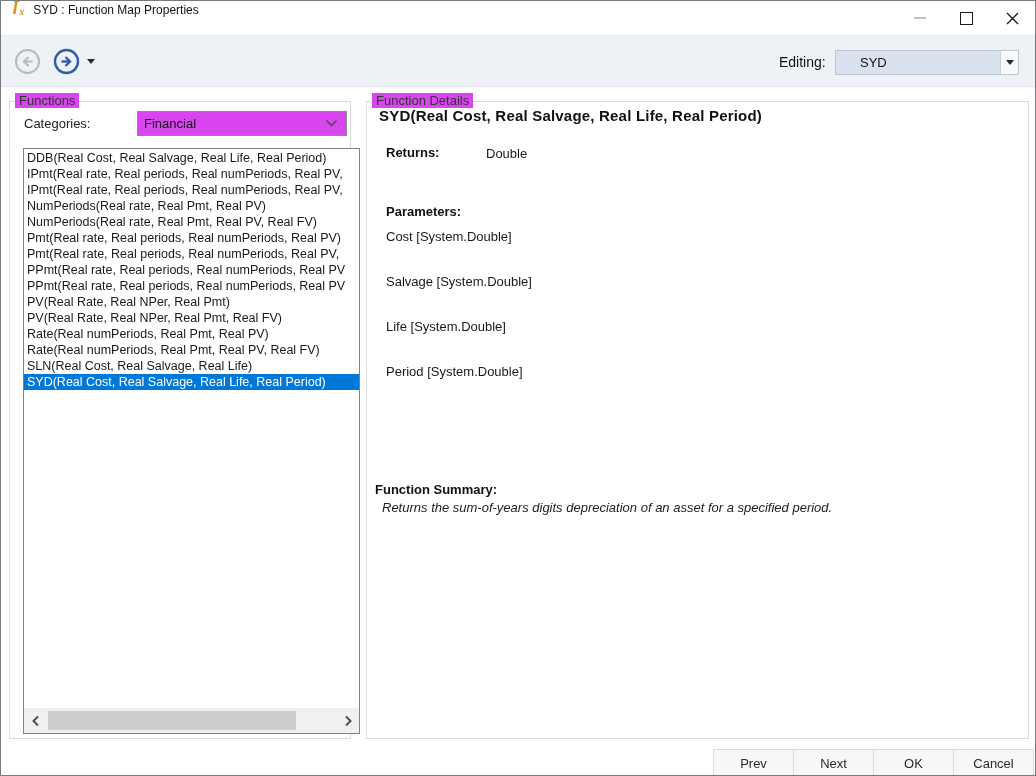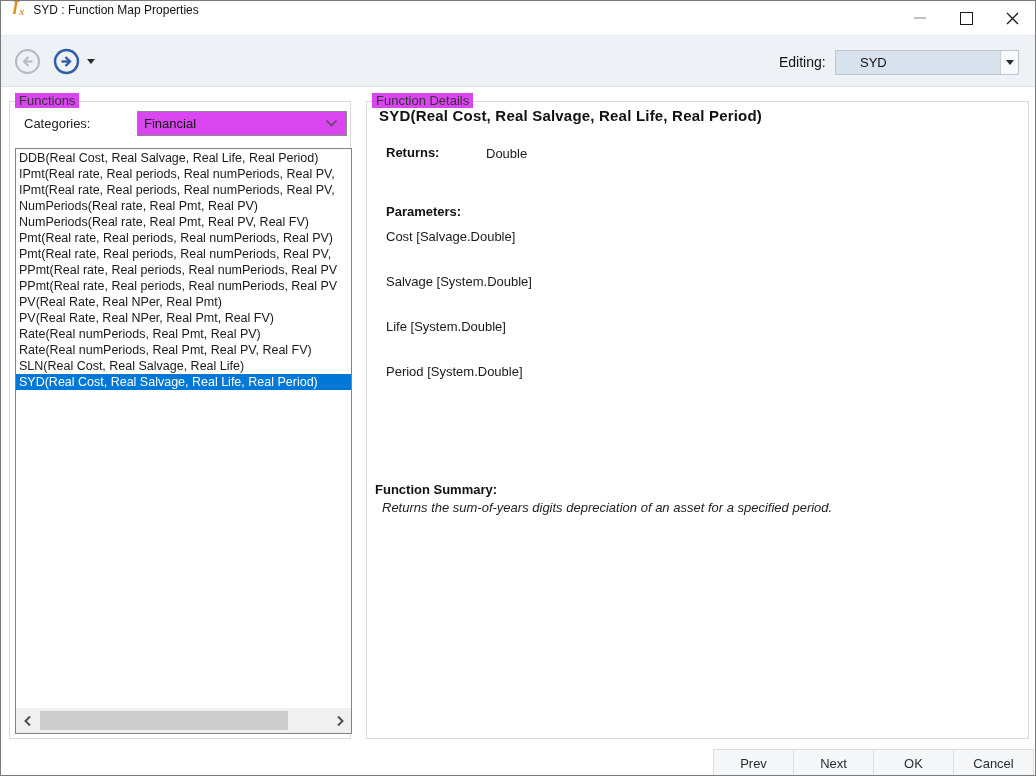--- a/index.html
+++ b/index.html
@@ -33,21 +33,21 @@
   .groupbox { position:absolute; border:1px solid #dadada; background:#fff; }
   .gb-functions { left:8px; top:100px; width:342px; height:638px; }
   .gb-details { left:365px; top:100px; width:663px; height:638px; }
   .gb-label { position:absolute; top:-9px; left:5px; background:#d946ef; padding:0 4px; font-size:13px; color:#333; }
   
   .cat-label { position:absolute; left:23px; top:115px; font-size:13px; color:#222; }
   .cat-combo { position:absolute; left:136px; top:110px; width:210px; height:25px; background:#d946ef; border:1px solid #8b8b8b; display:flex; align-items:center; }
   .cat-combo .val { flex:1; font-size:13px; padding-left:6px; color:#111; }
   .cat-combo .chev { margin-right:8px; display:flex; }
   
-  .func-list { position:absolute; left:14px; top:147px; width:337px; height:586px; border:1px solid #7f8389; background:#fff; overflow:hidden;padding-left:7px; }
+  .func-list { position:absolute; left:22px; top:147px; width:337px; height:586px; border:1px solid #7f8389; background:#fff; overflow:hidden;padding-left:7px; }
   .rows { position:absolute; left:0; top:1px; right:0; }
   .frow { height:16px; line-height:16px; font-size:12.5px; padding-left:3px; white-space:nowrap; overflow:hidden; color:#1a1a1a; }
   .frow.selected { background:#0078d7; color:#ffffff; }
   .hscroll { position:absolute; left:0; bottom:0; width:100%; height:25px; background:#f0f0f0; }
   .hs-arrow { position:absolute; top:0; width:22px; height:25px; display:flex; align-items:center; justify-content:center; }
   .hs-left { left:0; } .hs-right { right:0; }
   .hs-thumb { position:absolute; left:24px; top:3px; width:248px; height:19px; background:#cdcdcd; }
   
   .sig { position:absolute; left:378px; top:106px; font-size:15px; font-weight:bold; color:#111; letter-spacing:0.2px; }
   .lbl-b { position:absolute; font-size:13px; font-weight:bold; color:#111; }
@@ -156,21 +156,21 @@
   </div>
 
   <div class="groupbox gb-details">
     <span class="gb-label">Function Details</span>
   </div>
   <div class="sig">SYD(Real Cost, Real Salvage, Real Life, Real Period)</div>
   <span class="lbl-b" style="left:385px; top:144px;">Returns:</span>
   <span class="val-r" style="left:485px; top:145px;">Double</span>
   <span class="lbl-b" style="left:385px; top:203px;">Parameters:</span>
   <div class="params" id="param-rows">
-      <div class="param-row">Cost [Salvage.Double]</div>
+      <div class="param-row">Cost [System.Double]</div>
       <div class="param-row">Salvage [System.Double]</div>
       <div class="param-row">Life [System.Double]</div>
       <div class="param-row">Period [System.Double]</div>
     </div>
   <span class="lbl-b sum-label">Function Summary:</span>
   <span class="sum-text">Returns the sum-of-years digits depreciation of an asset for a specified period.</span>
 
   <div class="footer">
     <button class="fbtn">Prev</button>
     <button class="fbtn">Next</button>

